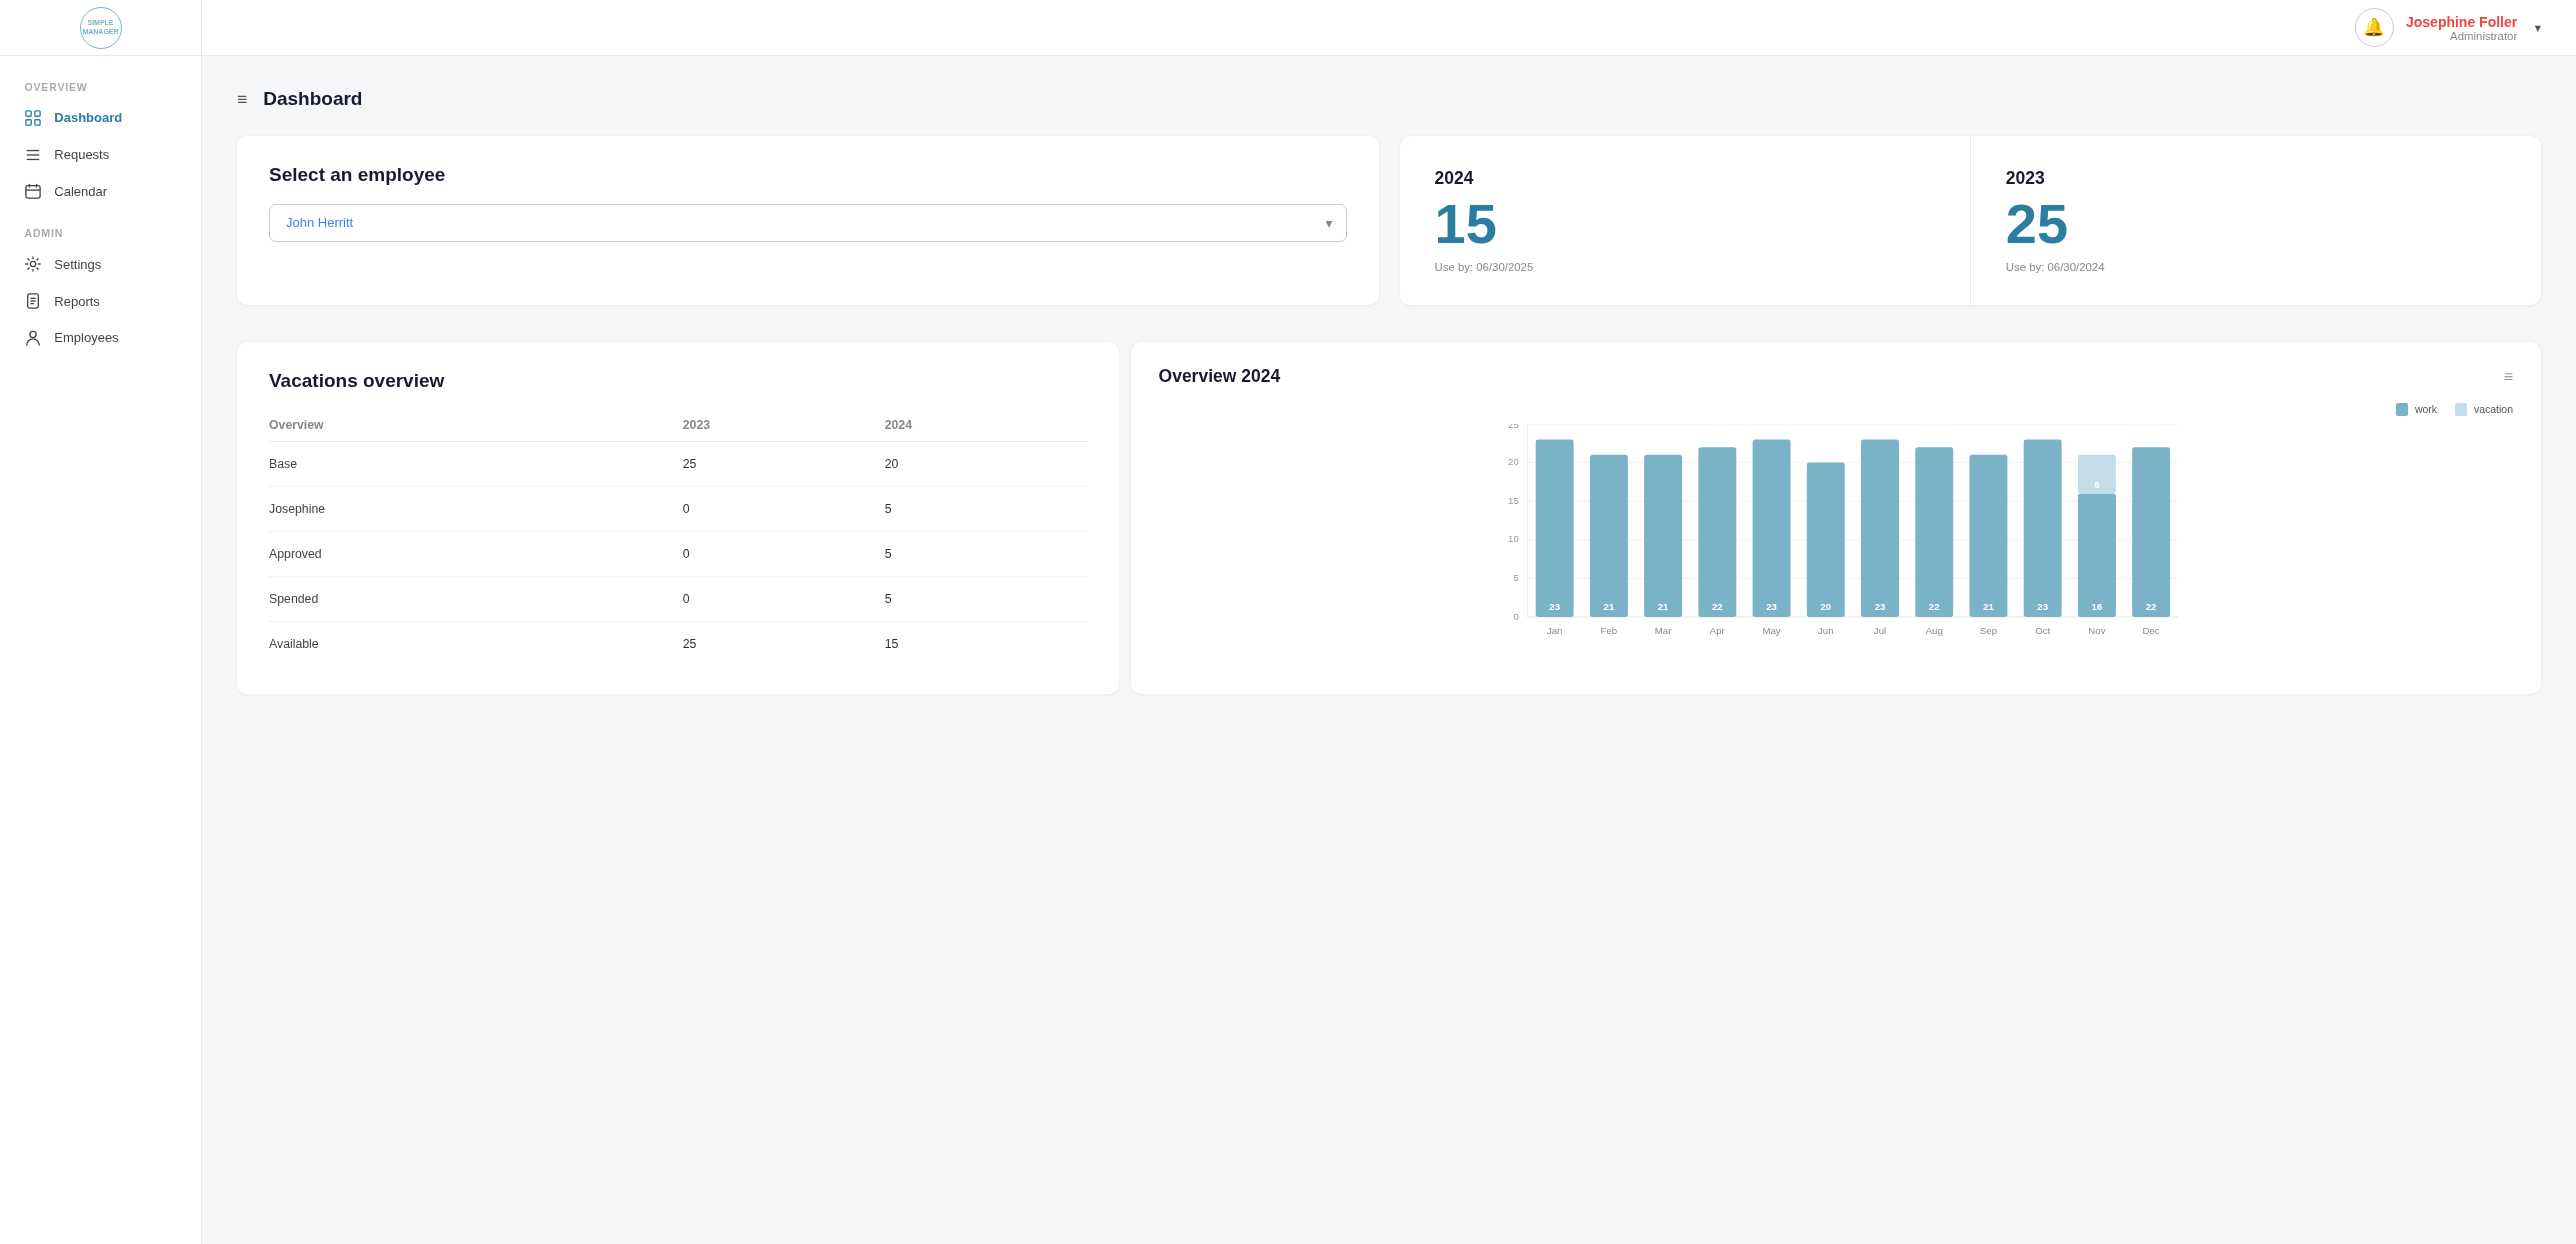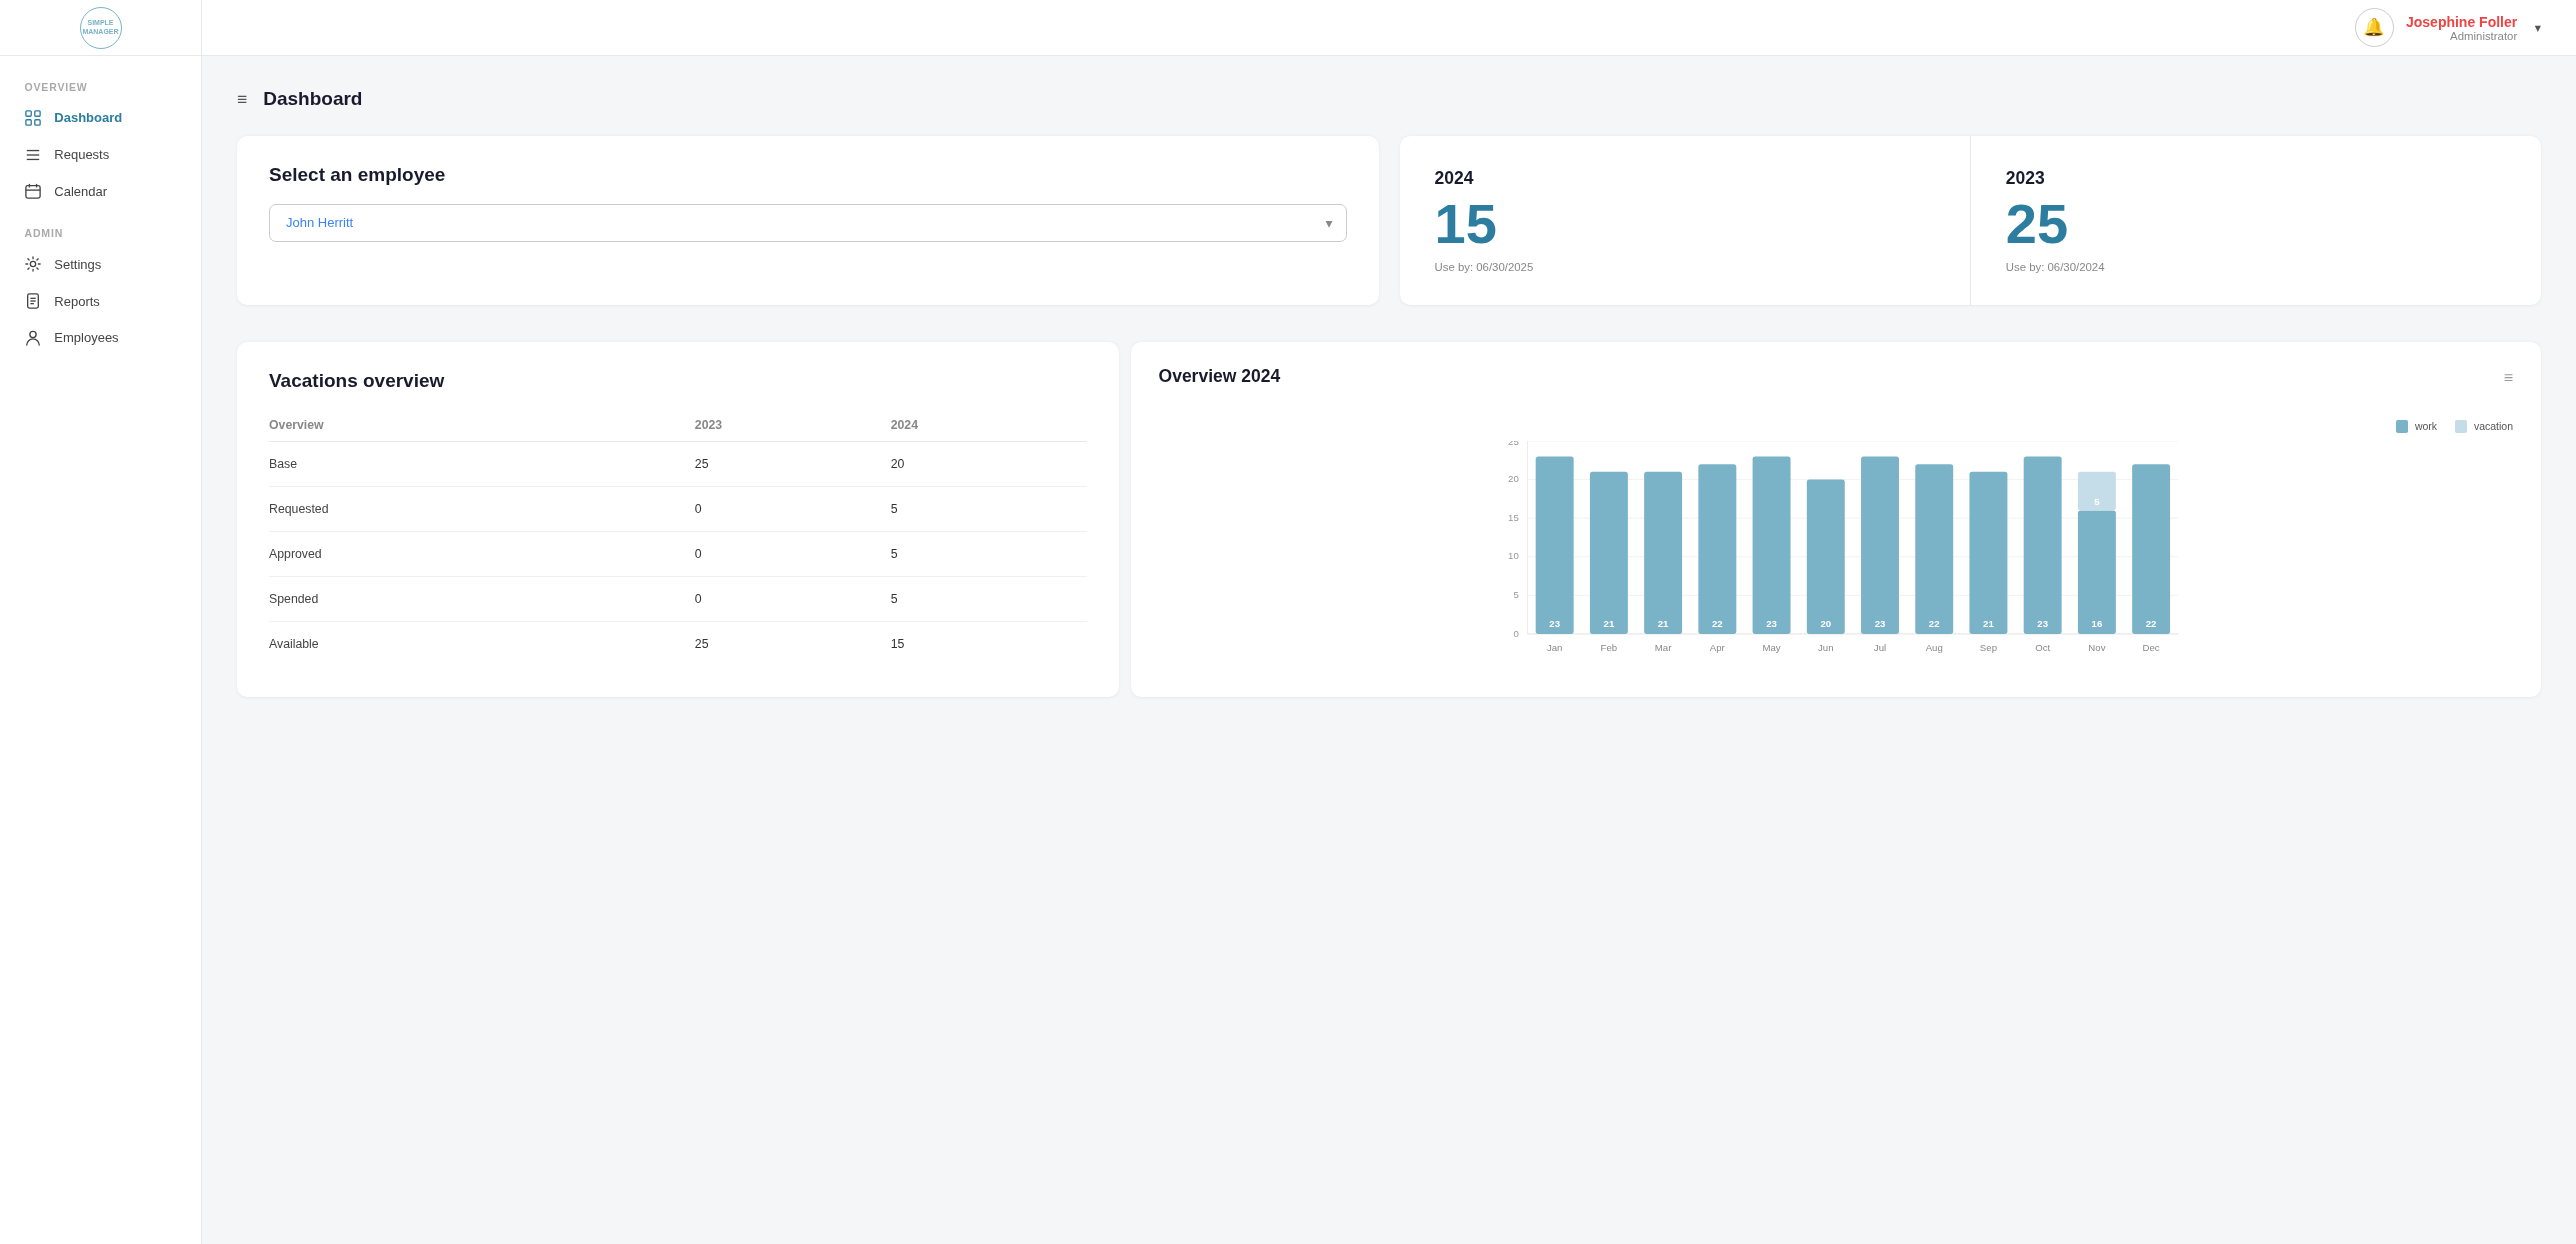--- a/index.html
+++ b/index.html
@@ -110,21 +110,21 @@
       padding: 8.8px 0; border-bottom: 0.9px solid #e8e8e8;
     }
     .vacations-table td {
       font-size: 12.3px; color: #333; padding: 15px 0; border-bottom: 0.9px solid #f0f0f0;
     }
     .vacations-table tr:last-child td { border-bottom: none; }
     .vacations-table td:first-child { color: #444; font-weight: 500; }
 
     
     .chart-card { background: #fff; border-radius: 10.5px; padding: 24.5px 28px; box-shadow: 0 0.9px 3.5px rgba(0,0,0,0.06); position: relative; }
-    .chart-header { display: flex; justify-content: space-between; align-items: flex-end; margin-bottom: 33px; }
+    .chart-header { display: flex; justify-content: space-between; align-items: center; margin-bottom: 16px; }
     .chart-title { font-size: 17.5px; font-weight: 700; color: #1a1a2e; }
     .chart-menu { font-size: 16px; color: #999; cursor: pointer; }
     .legend-item { display: flex; align-items: center; gap: 7px; font-size: 10.5px; color: #555; }
     .legend-swatch { width: 12.3px; height: 12.3px; border-radius: 1.8px; }
     .chart-area { width: 100%; position: relative; }
   </style>
 </head>
 <body>
 
 <div class="logo-area">
@@ -264,21 +264,21 @@
               <th>2024</th>
             </tr>
           </thead>
           <tbody id="vacations-tbody">
           <tr>
       <td>Base</td>
       <td>25</td>
       <td>20</td>
     </tr>
               <tr>
-      <td>Requested</td>
+      <td>Josephine</td>
       <td>0</td>
       <td>5</td>
     </tr>
               <tr>
       <td>Approved</td>
       <td>0</td>
       <td>5</td>
     </tr>
               <tr>
       <td>Spended</td>

